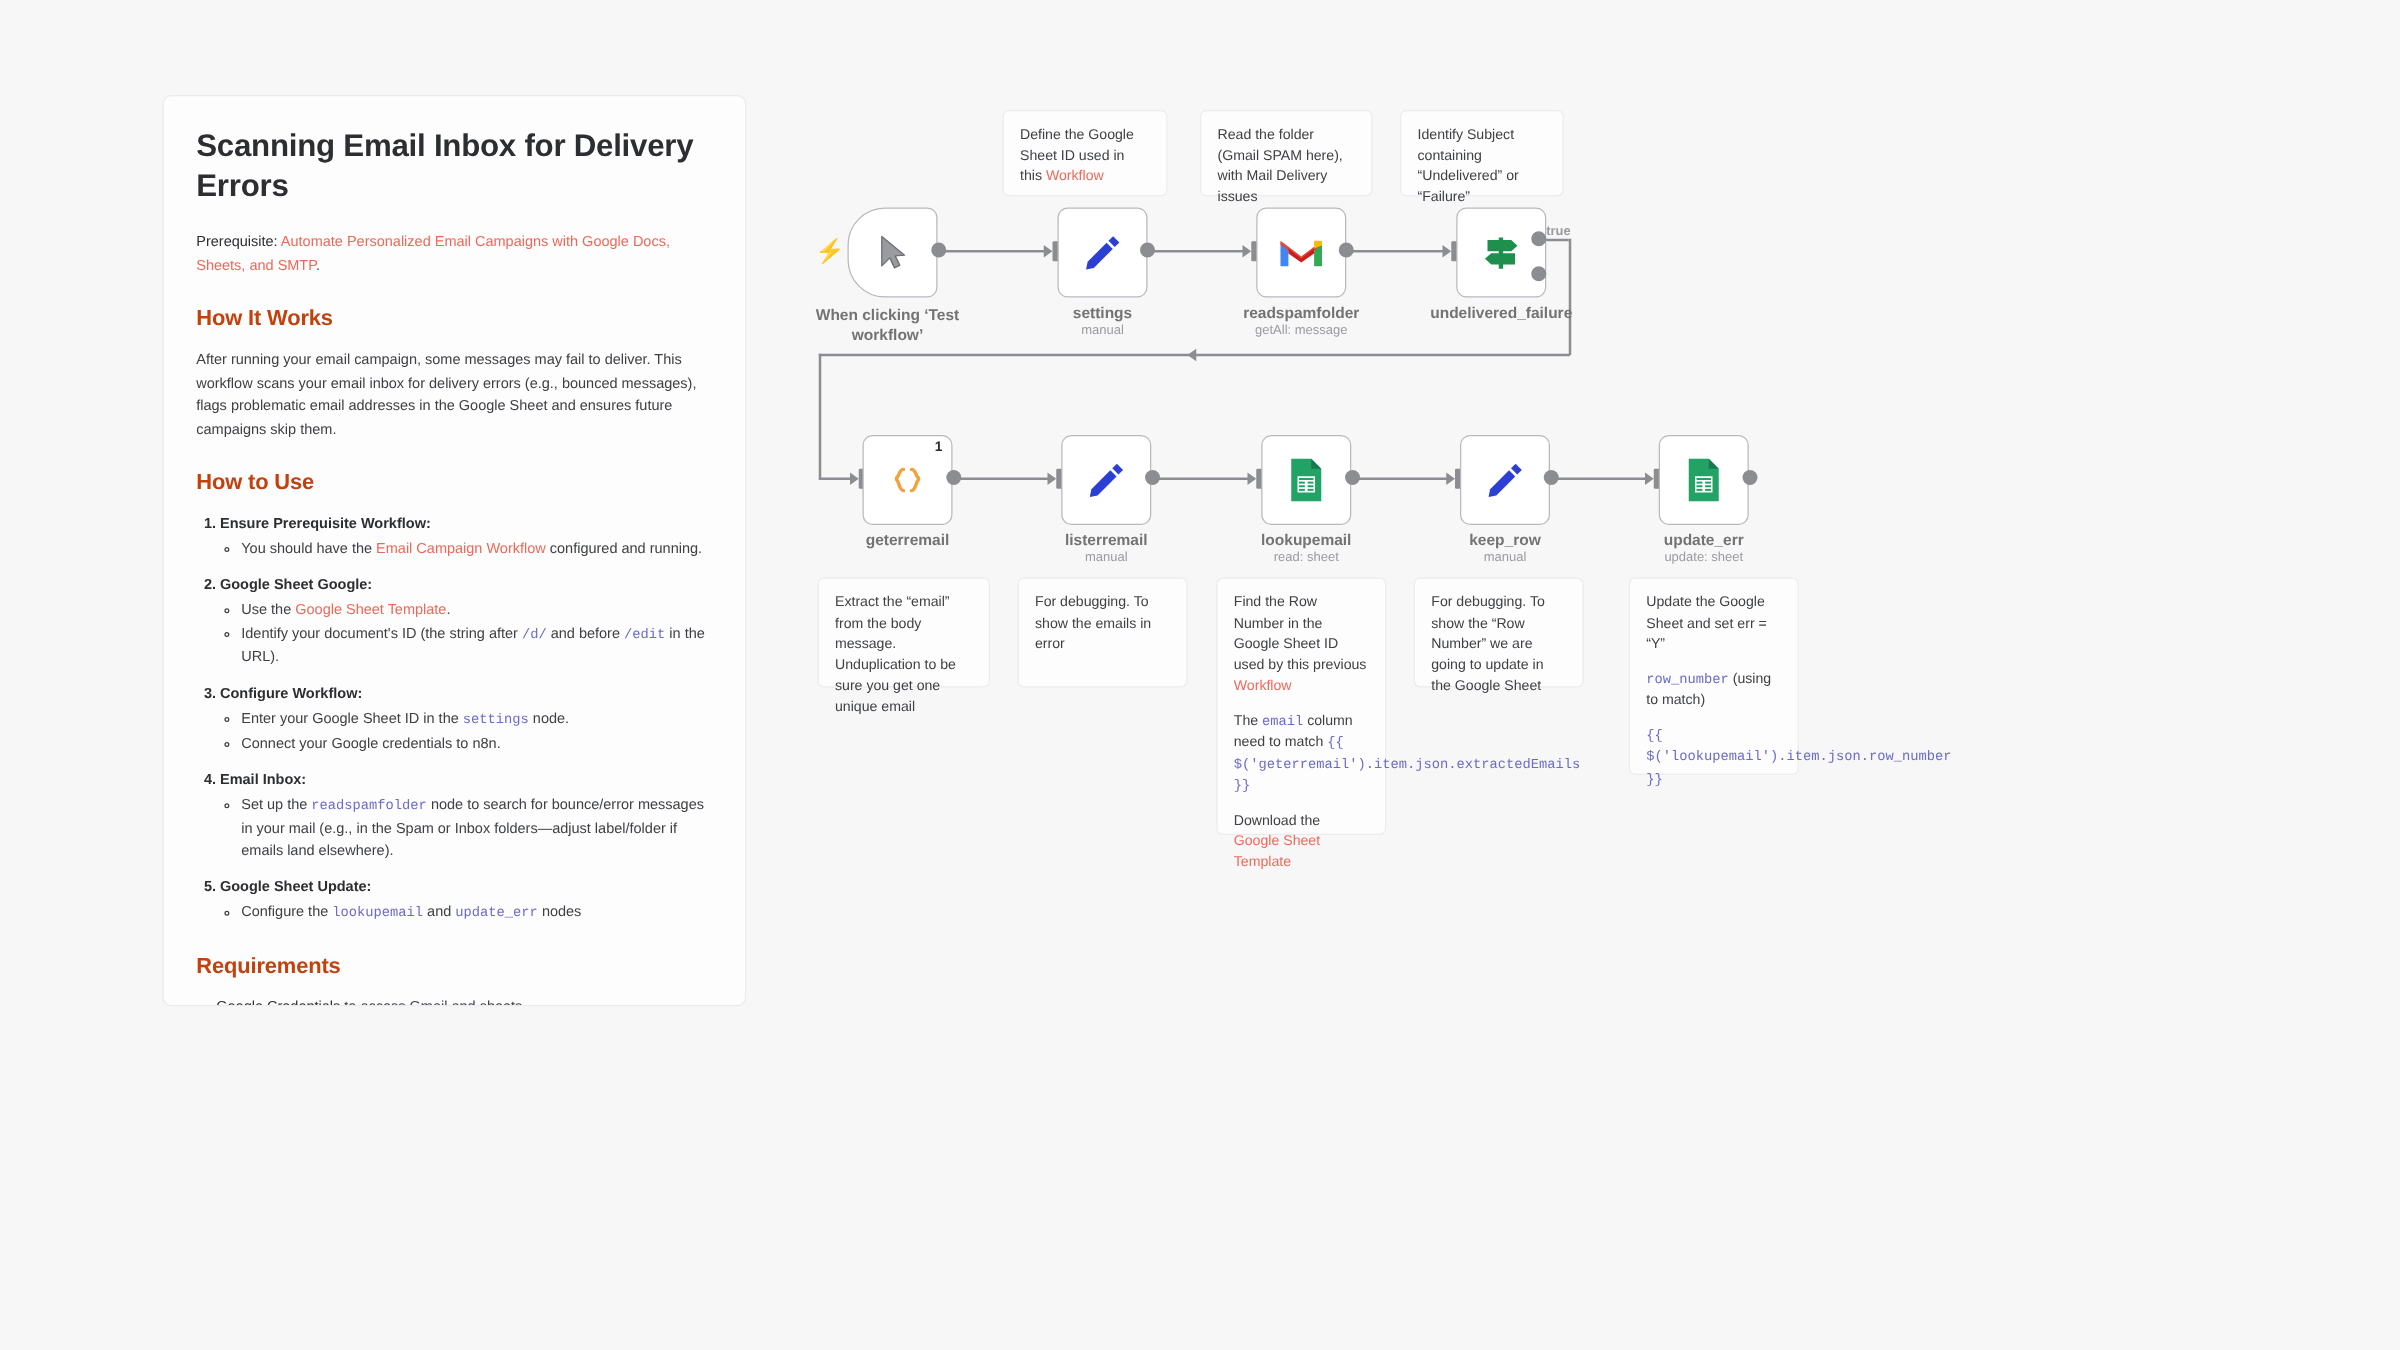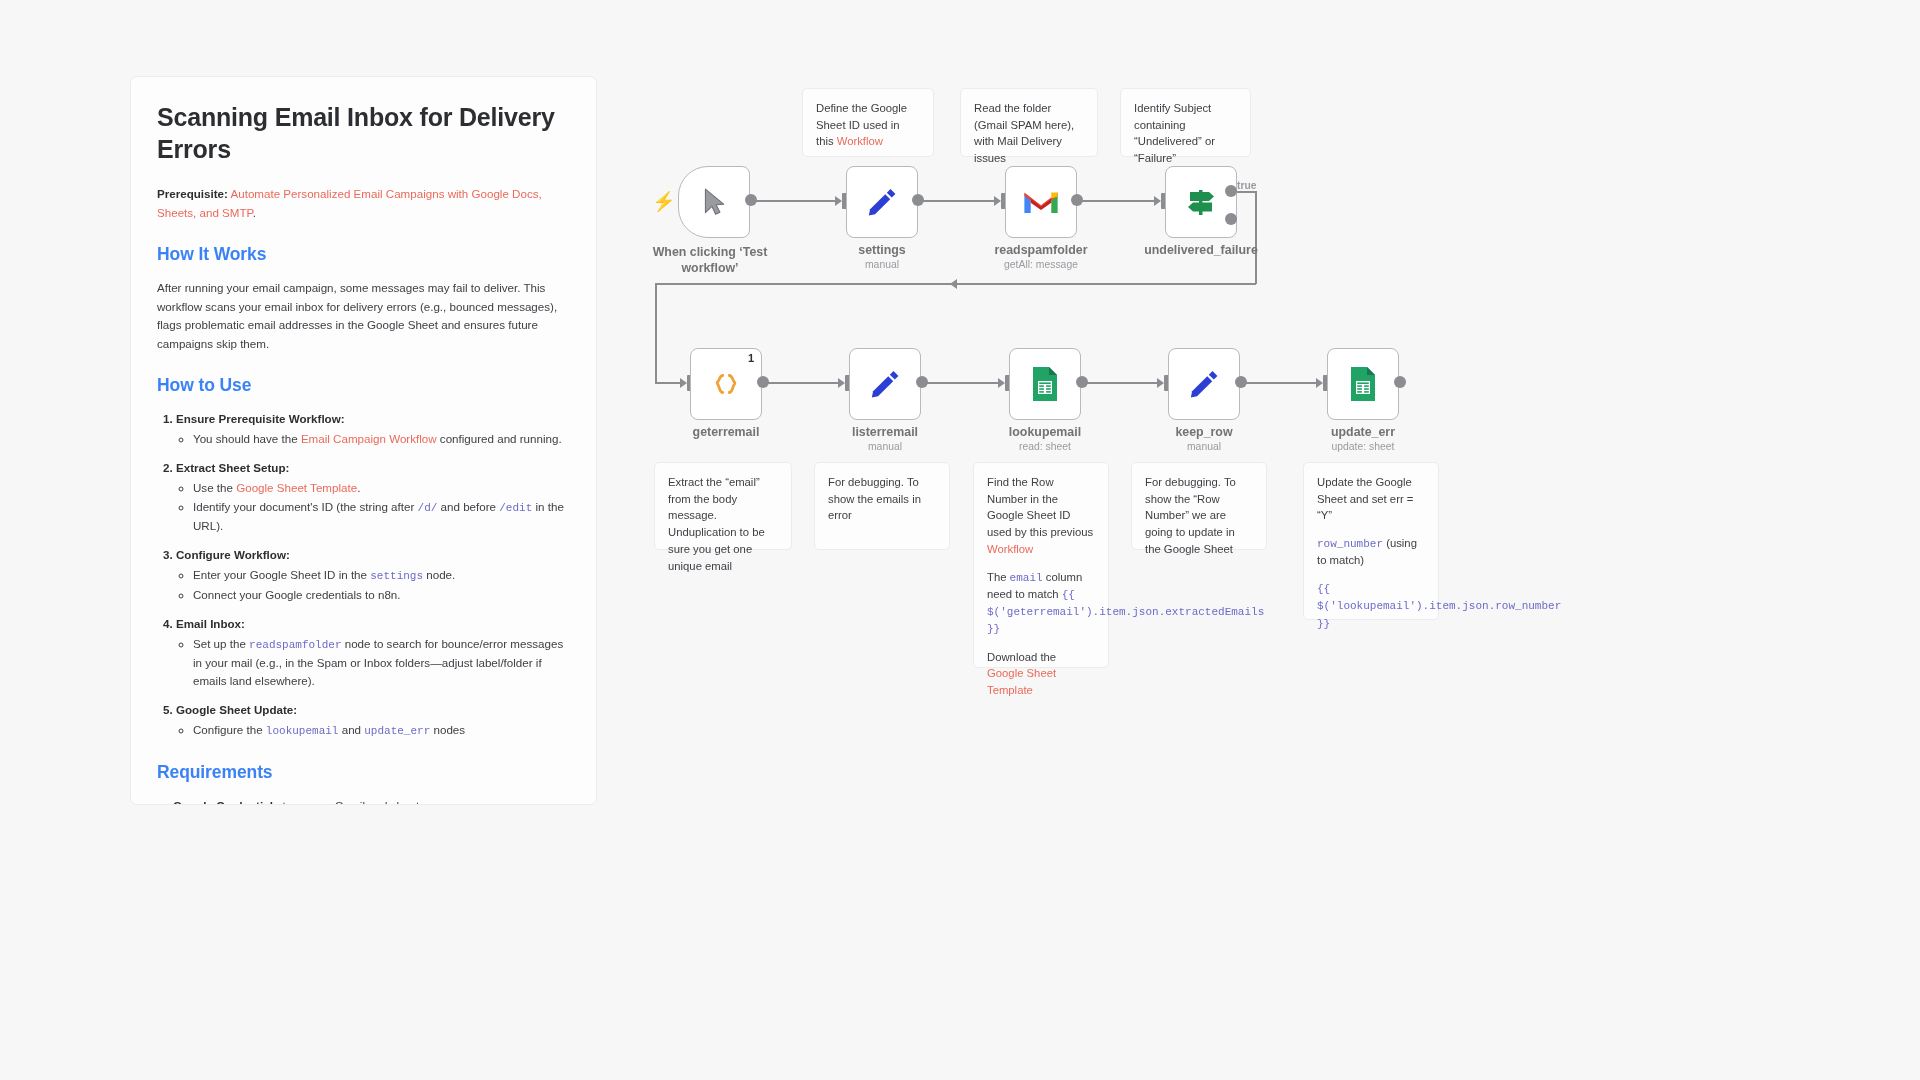--- a/index.html
+++ b/index.html
@@ -21,28 +21,28 @@
     border: 1px solid #ececee;
     border-radius: 7px;
     padding: 24px 26px 18px 26px;
     overflow: hidden;
   }
   .doc-h1 {
     font-size: 25px; font-weight: bold; color: #2d2e31;
     line-height: 1.28; margin: 0 0 20px 0; letter-spacing: -0.2px;
   }
   .doc-h2 {
-    font-size: 17.5px; font-weight: bold; color: #3b82f6;
+    font-size: 17.5px; font-weight: bold; color: #c2410c;
     margin: 22px 0 14px 0; letter-spacing: -0.1px;
   }
   .doc-p {
     font-size: 11.6px; color: #3f4045; line-height: 1.6; margin: 0 0 4px 0;
   }
   .doc-p.prereq { margin-bottom: 2px; }
-  .b { font-weight: bold; color: #2d2e31; }
+  .b { font-weight: normal; color: #2d2e31; }
   .lnk { color: #ea6a5a; text-decoration: none; }
   .code {
     font-family: "Liberation Mono", monospace;
     color: #6b6bc9; font-size: 11px;
   }
   ol.doc-ol { margin: 0; padding-left: 19px; }
   ol.doc-ol > li {
     font-size: 11.6px; color: #2d2e31; font-weight: bold;
     line-height: 1.55; margin-bottom: 11px;
   }
@@ -158,21 +158,21 @@
     <div class="doc-h2">How to Use</div>
 
     <ol class="doc-ol">
       <li>
         <span>Ensure Prerequisite Workflow:</span>
         <ul class="doc-ul">
           <li><span>You should have the </span><a class="lnk" href="#">Email Campaign Workflow</a><span> configured and running.</span></li>
         </ul>
       </li>
       <li>
-        <span>Extract Sheet Setup:</span>
+        <span>Google Sheet Google:</span>
         <ul class="doc-ul">
           <li><span>Use the </span><a class="lnk" href="#">Google Sheet Template</a><span>.</span></li>
           <li><span>Identify your document's ID (the string after </span><span class="code">/d/</span><span> and before </span><span class="code">/edit</span><span> in the URL).</span></li>
         </ul>
       </li>
       <li>
         <span>Configure Workflow:</span>
         <ul class="doc-ul">
           <li><span>Enter your Google Sheet ID in the </span><span class="code">settings</span><span> node.</span></li>
           <li>Connect your Google credentials to n8n.</li>

